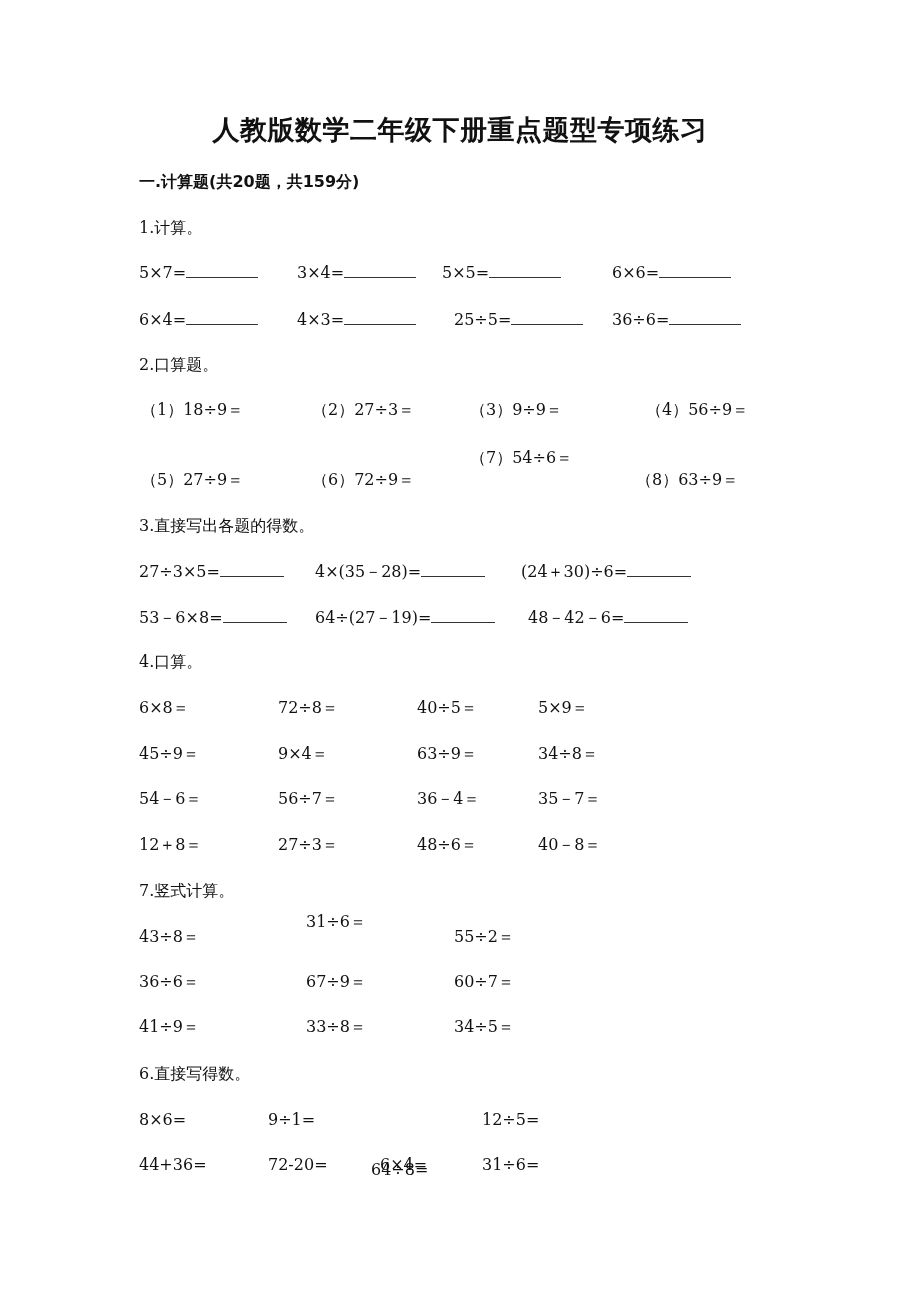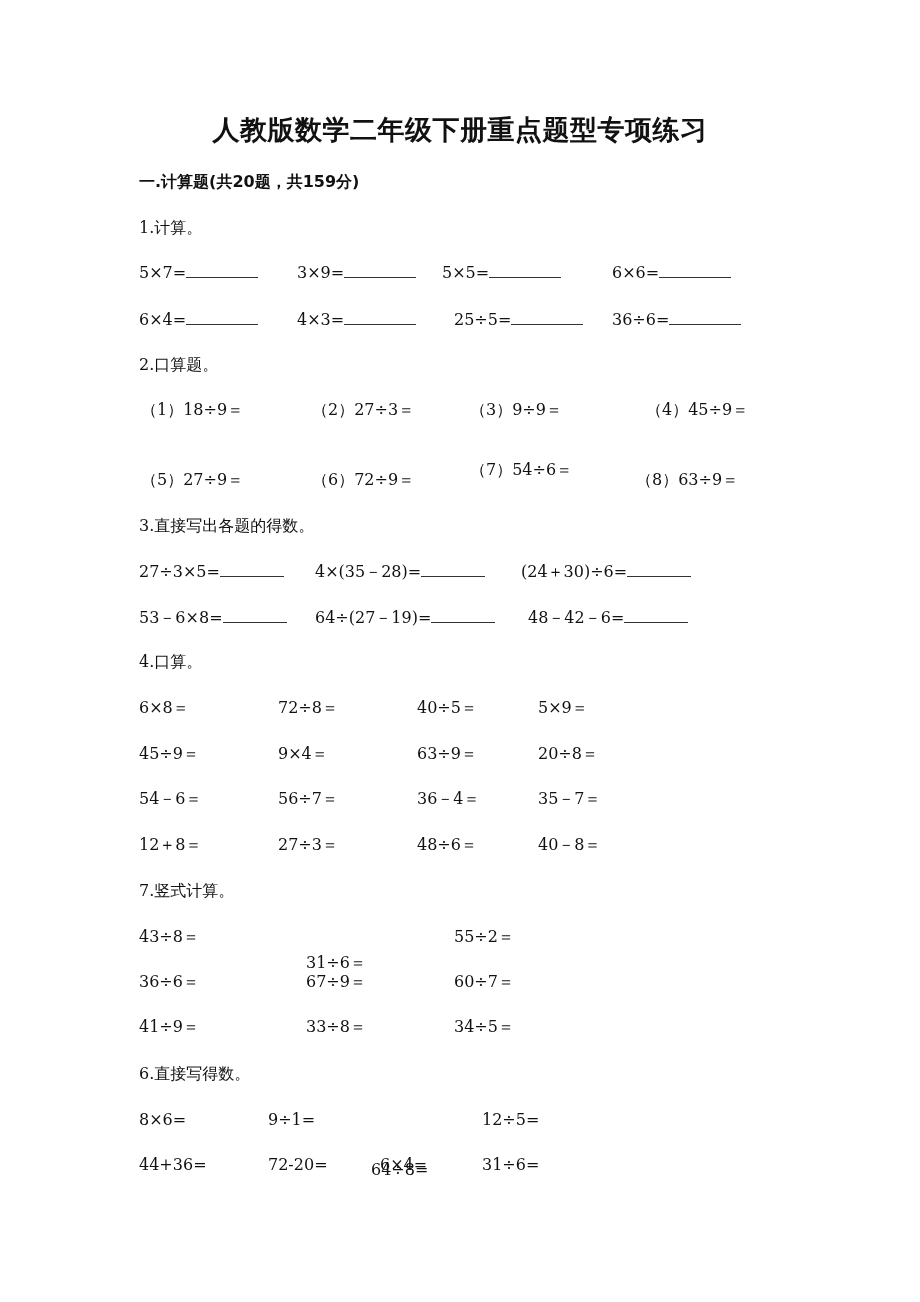--- a/index.html
+++ b/index.html
@@ -23,67 +23,67 @@
     .blank { display: inline-block; border-bottom: 1px solid #333; vertical-align: baseline; height: 1px; }
   </style>
 </head>
 <body>
 
 <div class="abs title">人教版数学二年级下册重点题型专项练习</div>
 <div class="abs section">一.计算题(共20题，共159分)</div>
 
 <div class="abs qhead" style="top:218px">1.计算。</div>
 <div class="abs item" style="left:139px;top:263px"><span>5×7=</span><span class="blank" style="width:72px"></span></div>
-<div class="abs item" style="left:297px;top:263px"><span>3×9=</span><span class="blank" style="width:72px"></span></div>
+<div class="abs item" style="left:297px;top:263px"><span>3×4=</span><span class="blank" style="width:72px"></span></div>
 <div class="abs item" style="left:442px;top:263px"><span>5×5=</span><span class="blank" style="width:72px"></span></div>
 <div class="abs item" style="left:612px;top:263px"><span>6×6=</span><span class="blank" style="width:72px"></span></div>
 <div class="abs item" style="left:139px;top:310px"><span>6×4=</span><span class="blank" style="width:72px"></span></div>
 <div class="abs item" style="left:297px;top:310px"><span>4×3=</span><span class="blank" style="width:72px"></span></div>
 <div class="abs item" style="left:454px;top:310px"><span>25÷5=</span><span class="blank" style="width:72px"></span></div>
 <div class="abs item" style="left:612px;top:310px"><span>36÷6=</span><span class="blank" style="width:72px"></span></div>
 
 <div class="abs qhead" style="top:355px">2.口算题。</div>
 <div class="abs item" style="left:141px;top:400px">（1）18÷9＝</div>
 <div class="abs item" style="left:312px;top:400px">（2）27÷3＝</div>
 <div class="abs item" style="left:470px;top:400px">（3）9÷9＝</div>
-<div class="abs item" style="left:646px;top:400px">（4）45÷9＝</div>
+<div class="abs item" style="left:646px;top:400px">（4）56÷9＝</div>
 <div class="abs item" style="left:141px;top:470px">（5）27÷9＝</div>
 <div class="abs item" style="left:312px;top:470px">（6）72÷9＝</div>
-<div class="abs item" style="left:470px;top:460px">（7）54÷6＝</div>
+<div class="abs item" style="left:470px;top:448px">（7）54÷6＝</div>
 <div class="abs item" style="left:636px;top:470px">（8）63÷9＝</div>
 
 <div class="abs qhead" style="top:516px">3.直接写出各题的得数。</div>
 <div class="abs item" style="left:139px;top:562px"><span>27÷3×5=</span><span class="blank" style="width:64px"></span></div>
 <div class="abs item" style="left:315px;top:562px"><span>4×(35－28)=</span><span class="blank" style="width:64px"></span></div>
 <div class="abs item" style="left:521px;top:562px"><span>(24＋30)÷6=</span><span class="blank" style="width:64px"></span></div>
 <div class="abs item" style="left:139px;top:608px"><span>53－6×8=</span><span class="blank" style="width:64px"></span></div>
 <div class="abs item" style="left:315px;top:608px"><span>64÷(27－19)=</span><span class="blank" style="width:64px"></span></div>
 <div class="abs item" style="left:528px;top:608px"><span>48－42－6=</span><span class="blank" style="width:64px"></span></div>
 
 <div class="abs qhead" style="top:652px">4.口算。</div>
 <div class="abs item" style="left:139px;top:698px">6×8＝</div>
 <div class="abs item" style="left:278px;top:698px">72÷8＝</div>
 <div class="abs item" style="left:417px;top:698px">40÷5＝</div>
 <div class="abs item" style="left:538px;top:698px">5×9＝</div>
 <div class="abs item" style="left:139px;top:744px">45÷9＝</div>
 <div class="abs item" style="left:278px;top:744px">9×4＝</div>
 <div class="abs item" style="left:417px;top:744px">63÷9＝</div>
-<div class="abs item" style="left:538px;top:744px">20÷8＝</div>
+<div class="abs item" style="left:538px;top:744px">34÷8＝</div>
 <div class="abs item" style="left:139px;top:789px">54－6＝</div>
 <div class="abs item" style="left:278px;top:789px">56÷7＝</div>
 <div class="abs item" style="left:417px;top:789px">36－4＝</div>
 <div class="abs item" style="left:538px;top:789px">35－7＝</div>
 <div class="abs item" style="left:139px;top:835px">12＋8＝</div>
 <div class="abs item" style="left:278px;top:835px">27÷3＝</div>
 <div class="abs item" style="left:417px;top:835px">48÷6＝</div>
 <div class="abs item" style="left:538px;top:835px">40－8＝</div>
 
 <div class="abs qhead" style="top:881px">7.竖式计算。</div>
 <div class="abs item" style="left:139px;top:927px">43÷8＝</div>
-<div class="abs item" style="left:306px;top:953px">31÷6＝</div>
+<div class="abs item" style="left:306px;top:912px">31÷6＝</div>
 <div class="abs item" style="left:454px;top:927px">55÷2＝</div>
 <div class="abs item" style="left:139px;top:972px">36÷6＝</div>
 <div class="abs item" style="left:306px;top:972px">67÷9＝</div>
 <div class="abs item" style="left:454px;top:972px">60÷7＝</div>
 <div class="abs item" style="left:139px;top:1017px">41÷9＝</div>
 <div class="abs item" style="left:306px;top:1017px">33÷8＝</div>
 <div class="abs item" style="left:454px;top:1017px">34÷5＝</div>
 
 <div class="abs qhead" style="top:1064px">6.直接写得数。</div>
 <div class="abs item" style="left:139px;top:1110px">8×6=</div>

